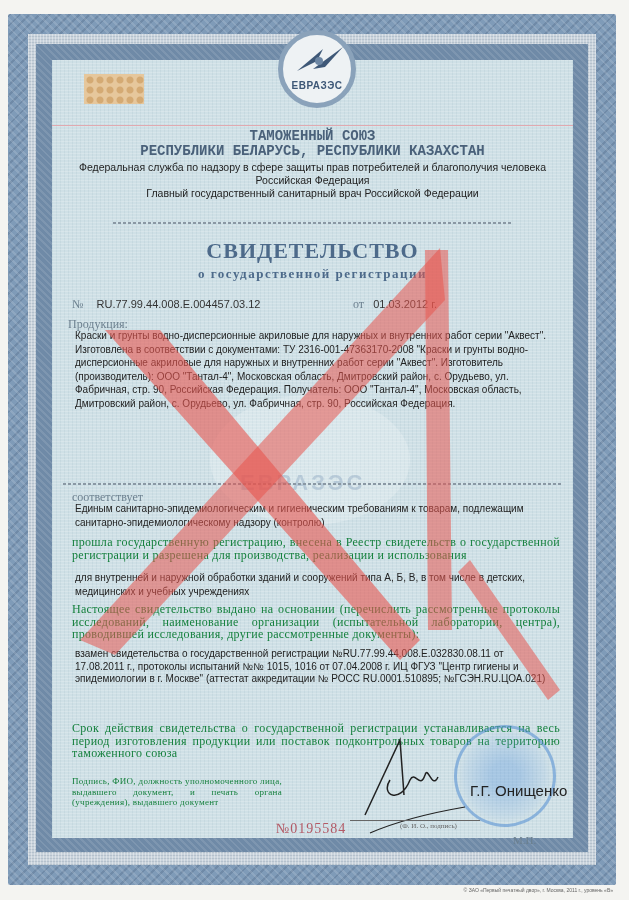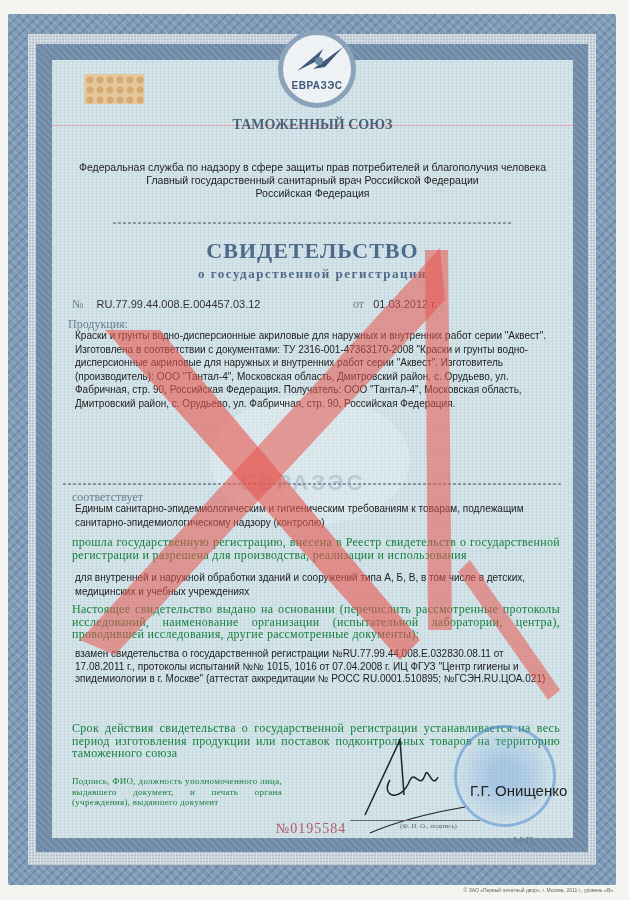--- a/index.html
+++ b/index.html
@@ -50,27 +50,28 @@
   <svg width="50" height="30" viewBox="0 0 50 30">
     <path d="M2 26 L28 4 L22 16 Z" fill="#3e5877"></path>
     <path d="M18 24 L48 2 L30 22 Z" fill="#3e5877"></path>
     <circle cx="24" cy="16" r="4" fill="#6c86a3"></circle>
   </svg>
   <span class="logo-text">ЕВРАЗЭС</span>
 </div>
 
 <div class="pink-line"></div>
 
-<div class="center serif h-union" style="top:117px;">
+<div class="center serif h-union" style="top:129px;font-family:Liberation Mono, monospace;">
   <div>ТАМОЖЕННЫЙ СОЮЗ</div>
+  <div>РЕСПУБЛИКИ БЕЛАРУСЬ, РЕСПУБЛИКИ КАЗАХСТАН</div>
 </div>
 <div class="center sub" style="top:161px;">
   <div>Федеральная служба по надзору в сфере защиты прав потребителей и благополучия человека</div>
+  <div>Российская Федерация</div>
   <div>Главный государственный санитарный врач Российской Федерации</div>
-  <div>Российская Федерация</div>
 </div>
 
 <div class="center" style="top:222px;">
   <div style="height:2px; width:400px; margin:0 auto; background:repeating-linear-gradient(90deg,#8a98a4 0 3px,transparent 3px 5px);"></div>
 </div>
 
 <div class="center serif title" style="top:238px;">СВИДЕТЕЛЬСТВО</div>
 <div class="center serif subtitle" style="top:266px;">о государственной регистрации</div>
 
 <div class="abs" style="left:72px; top:297px; font-size:11px; color:#333;">

